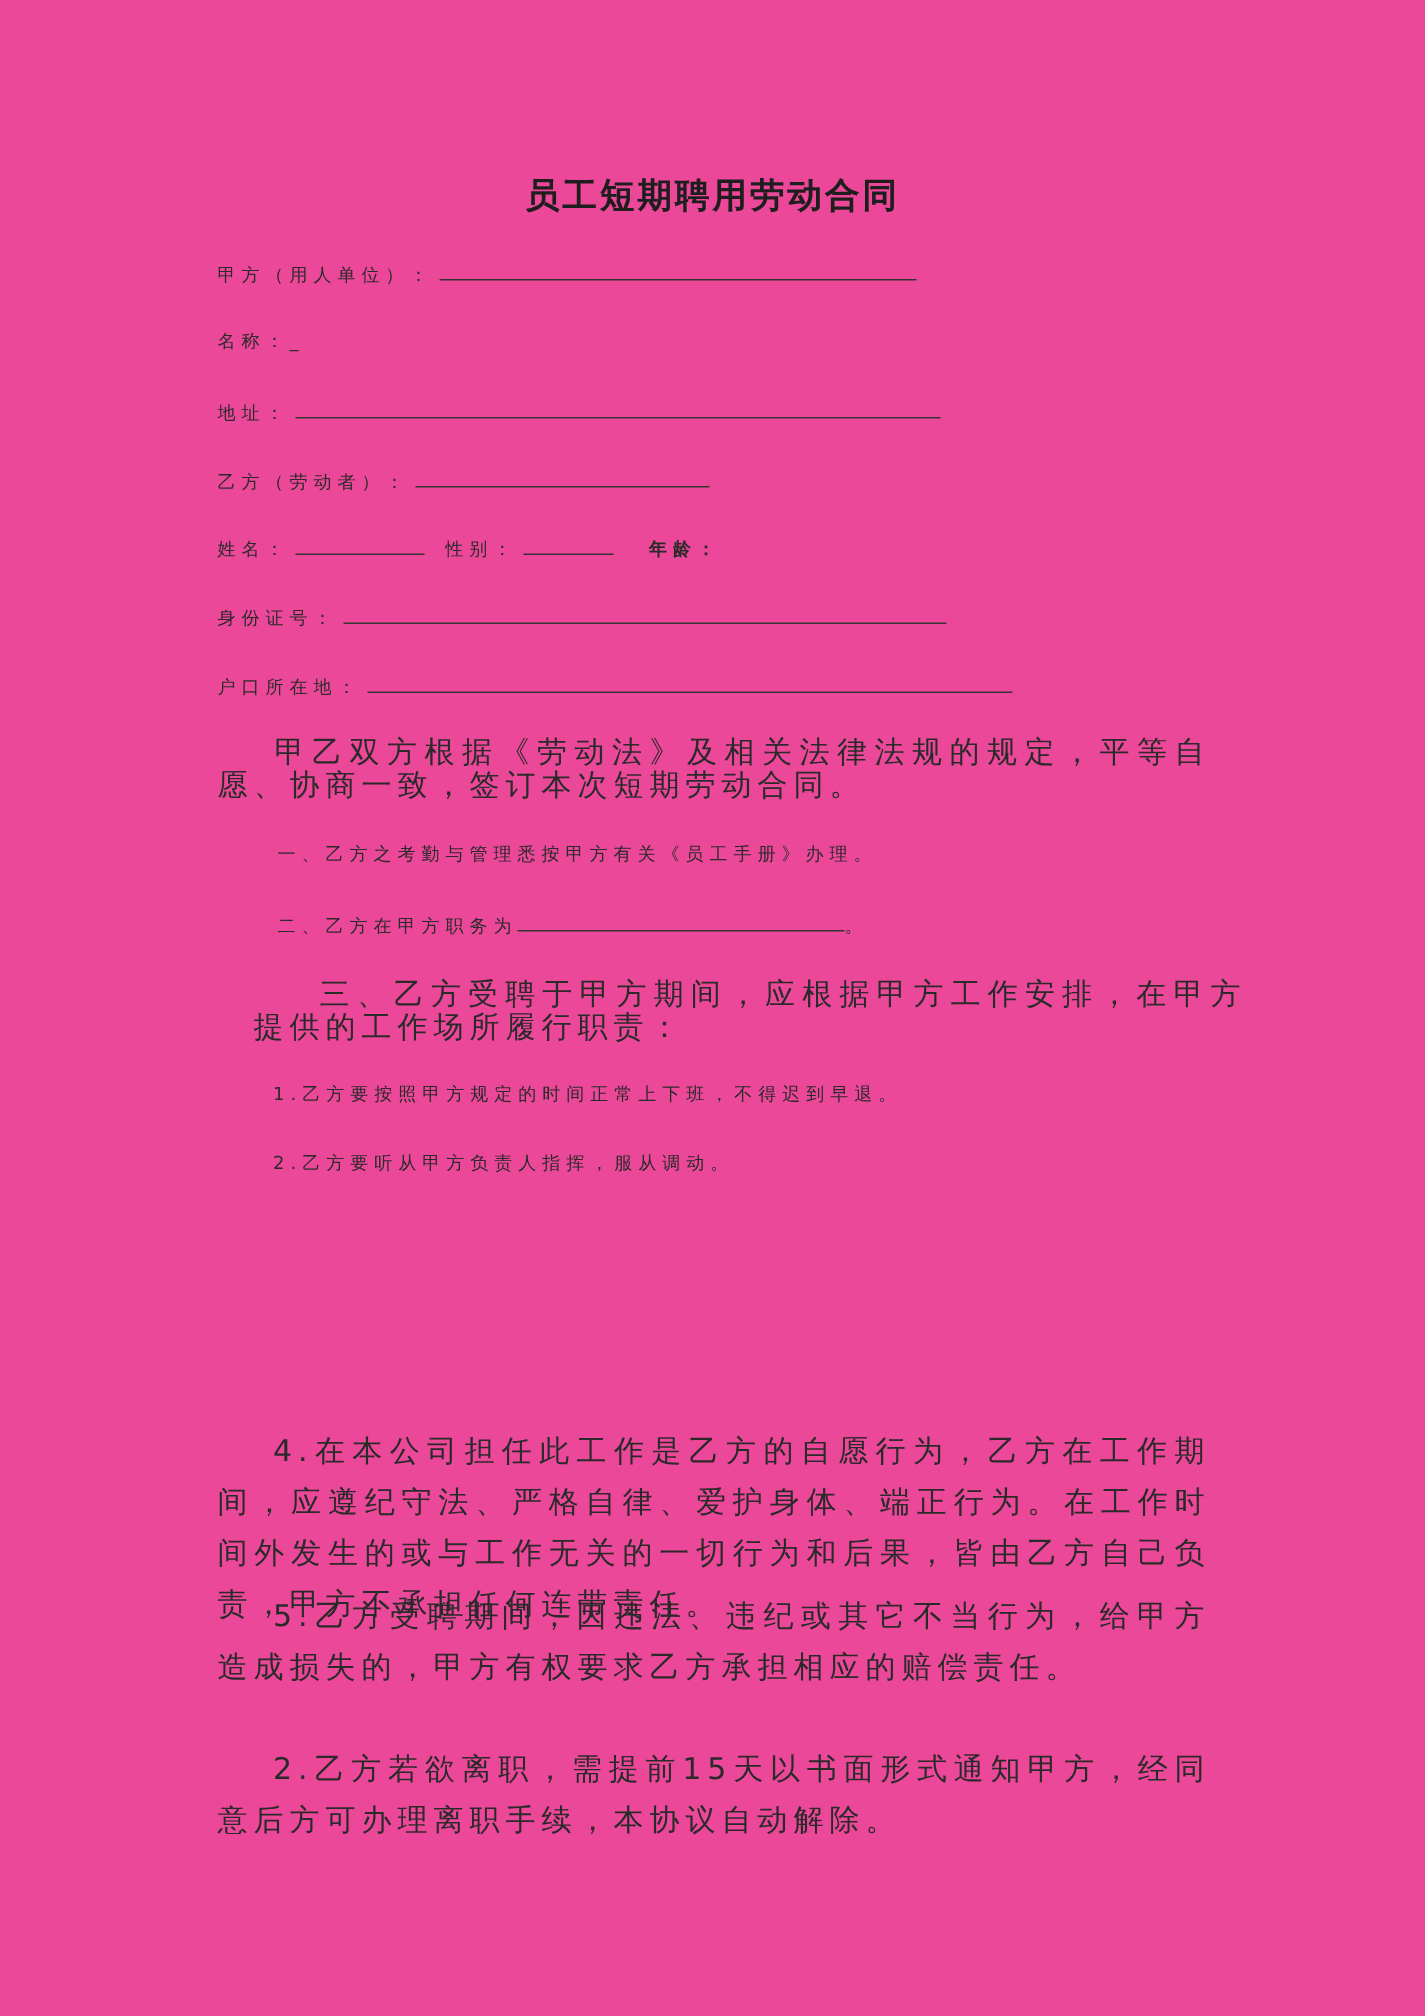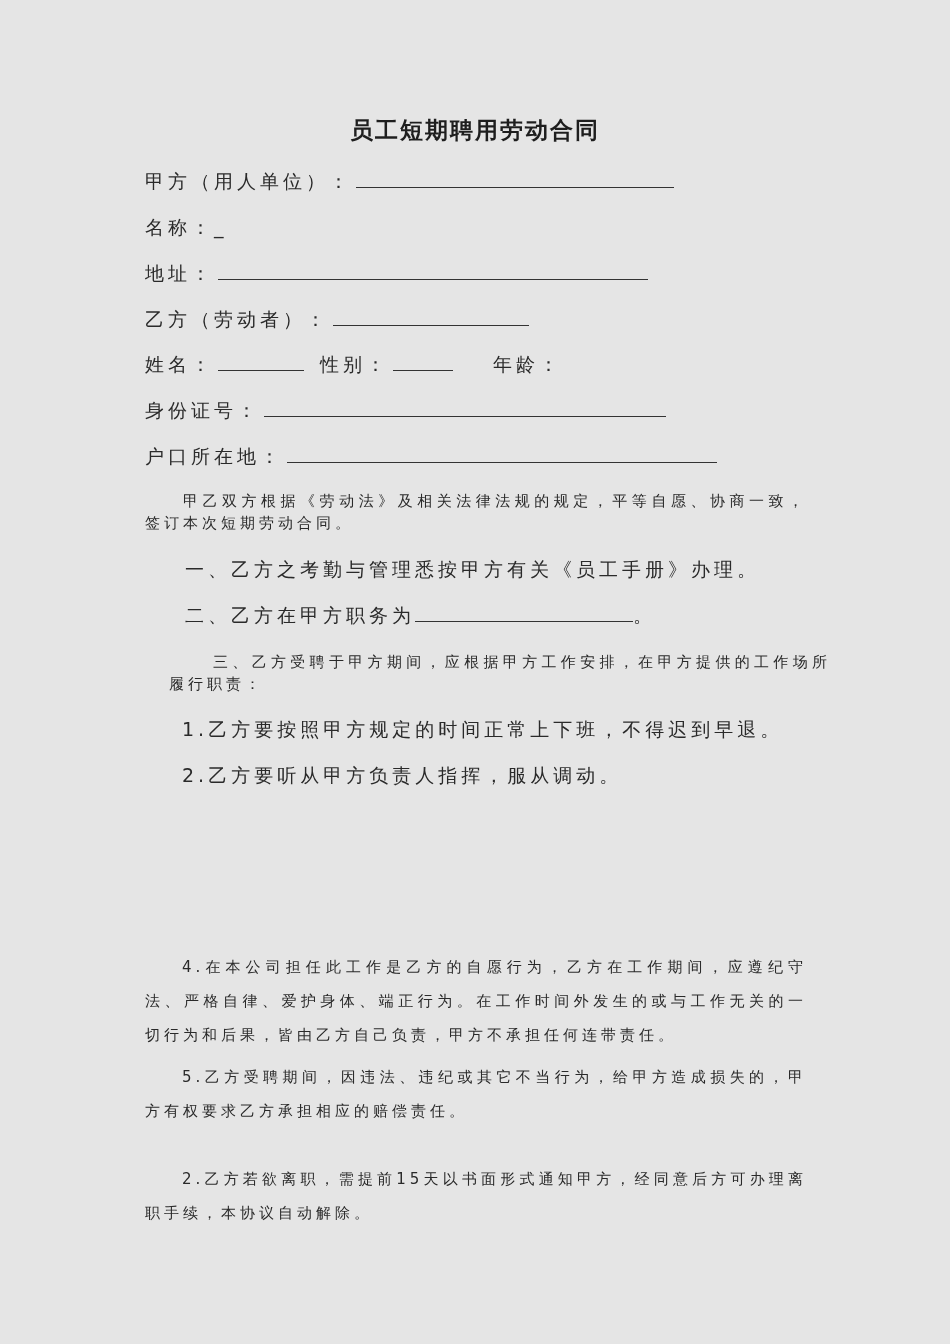--- a/index.html
+++ b/index.html
@@ -13,54 +13,54 @@
       position: relative;
       overflow: hidden;
       font-family: "DejaVu Sans", "Liberation Sans", sans-serif;
       color: #222222;
     }
     .page {
       position: absolute;
       left: 0; top: 0;
       width: 950px;
       height: 1344px;
-      background: #e5e5e5;
+      background: #ec4899;
     }
     .title {
       position: absolute;
       left: 0;
       width: 950px;
       top: 115px;
       text-align: center;
       font-size: 23px;
       font-weight: bold;
       letter-spacing: 2px;
       color: #1e1e1e;
     }
     .line {
       position: absolute;
       left: 145px;
-      font-size: 19px;
+      font-size: 12px;
       letter-spacing: 4px;
       white-space: nowrap;
       color: #2a2a2a;
       line-height: 22px;
     }
     .blank {
       display: inline-block;
       border-bottom: 1px solid #333;
       height: 16px;
       vertical-align: baseline;
       margin-left: 4px;
     }
     .para {
       position: absolute;
       left: 145px;
       width: 662px;
-      font-size: 15px;
+      font-size: 20px;
       letter-spacing: 4px;
       color: #2a2a2a;
       text-align: justify;
     }
     .para.tight { line-height: 22px; }
     .para.loose { line-height: 34px; }
     .indent { text-indent: 38px; }
   </style>
 </head>
 <body>
@@ -81,21 +81,21 @@
     <span>地址：</span><span class="blank" style="width:430px;"></span>
   </div>
 
   <div class="line" style="top:308px;">
     <span>乙方（劳动者）：</span><span class="blank" style="width:196px;"></span>
   </div>
 
   <div class="line" style="top:353px;">
     <span>姓名：</span><span class="blank" style="width:86px;"></span>
     <span style="margin-left:6px;">性别：</span><span class="blank" style="width:60px;"></span>
-    <span style="margin-left:30px;">年龄：</span><span></span>
+    <span style="margin-left:16px;font-weight:bold;">年龄：</span><span></span>
   </div>
 
   <div class="line" style="top:399px;">
     <span>身份证号：</span><span class="blank" style="width:402px;"></span>
   </div>
 
   <div class="line" style="top:445px;">
     <span>户口所在地：</span><span class="blank" style="width:430px;"></span>
   </div>
 

